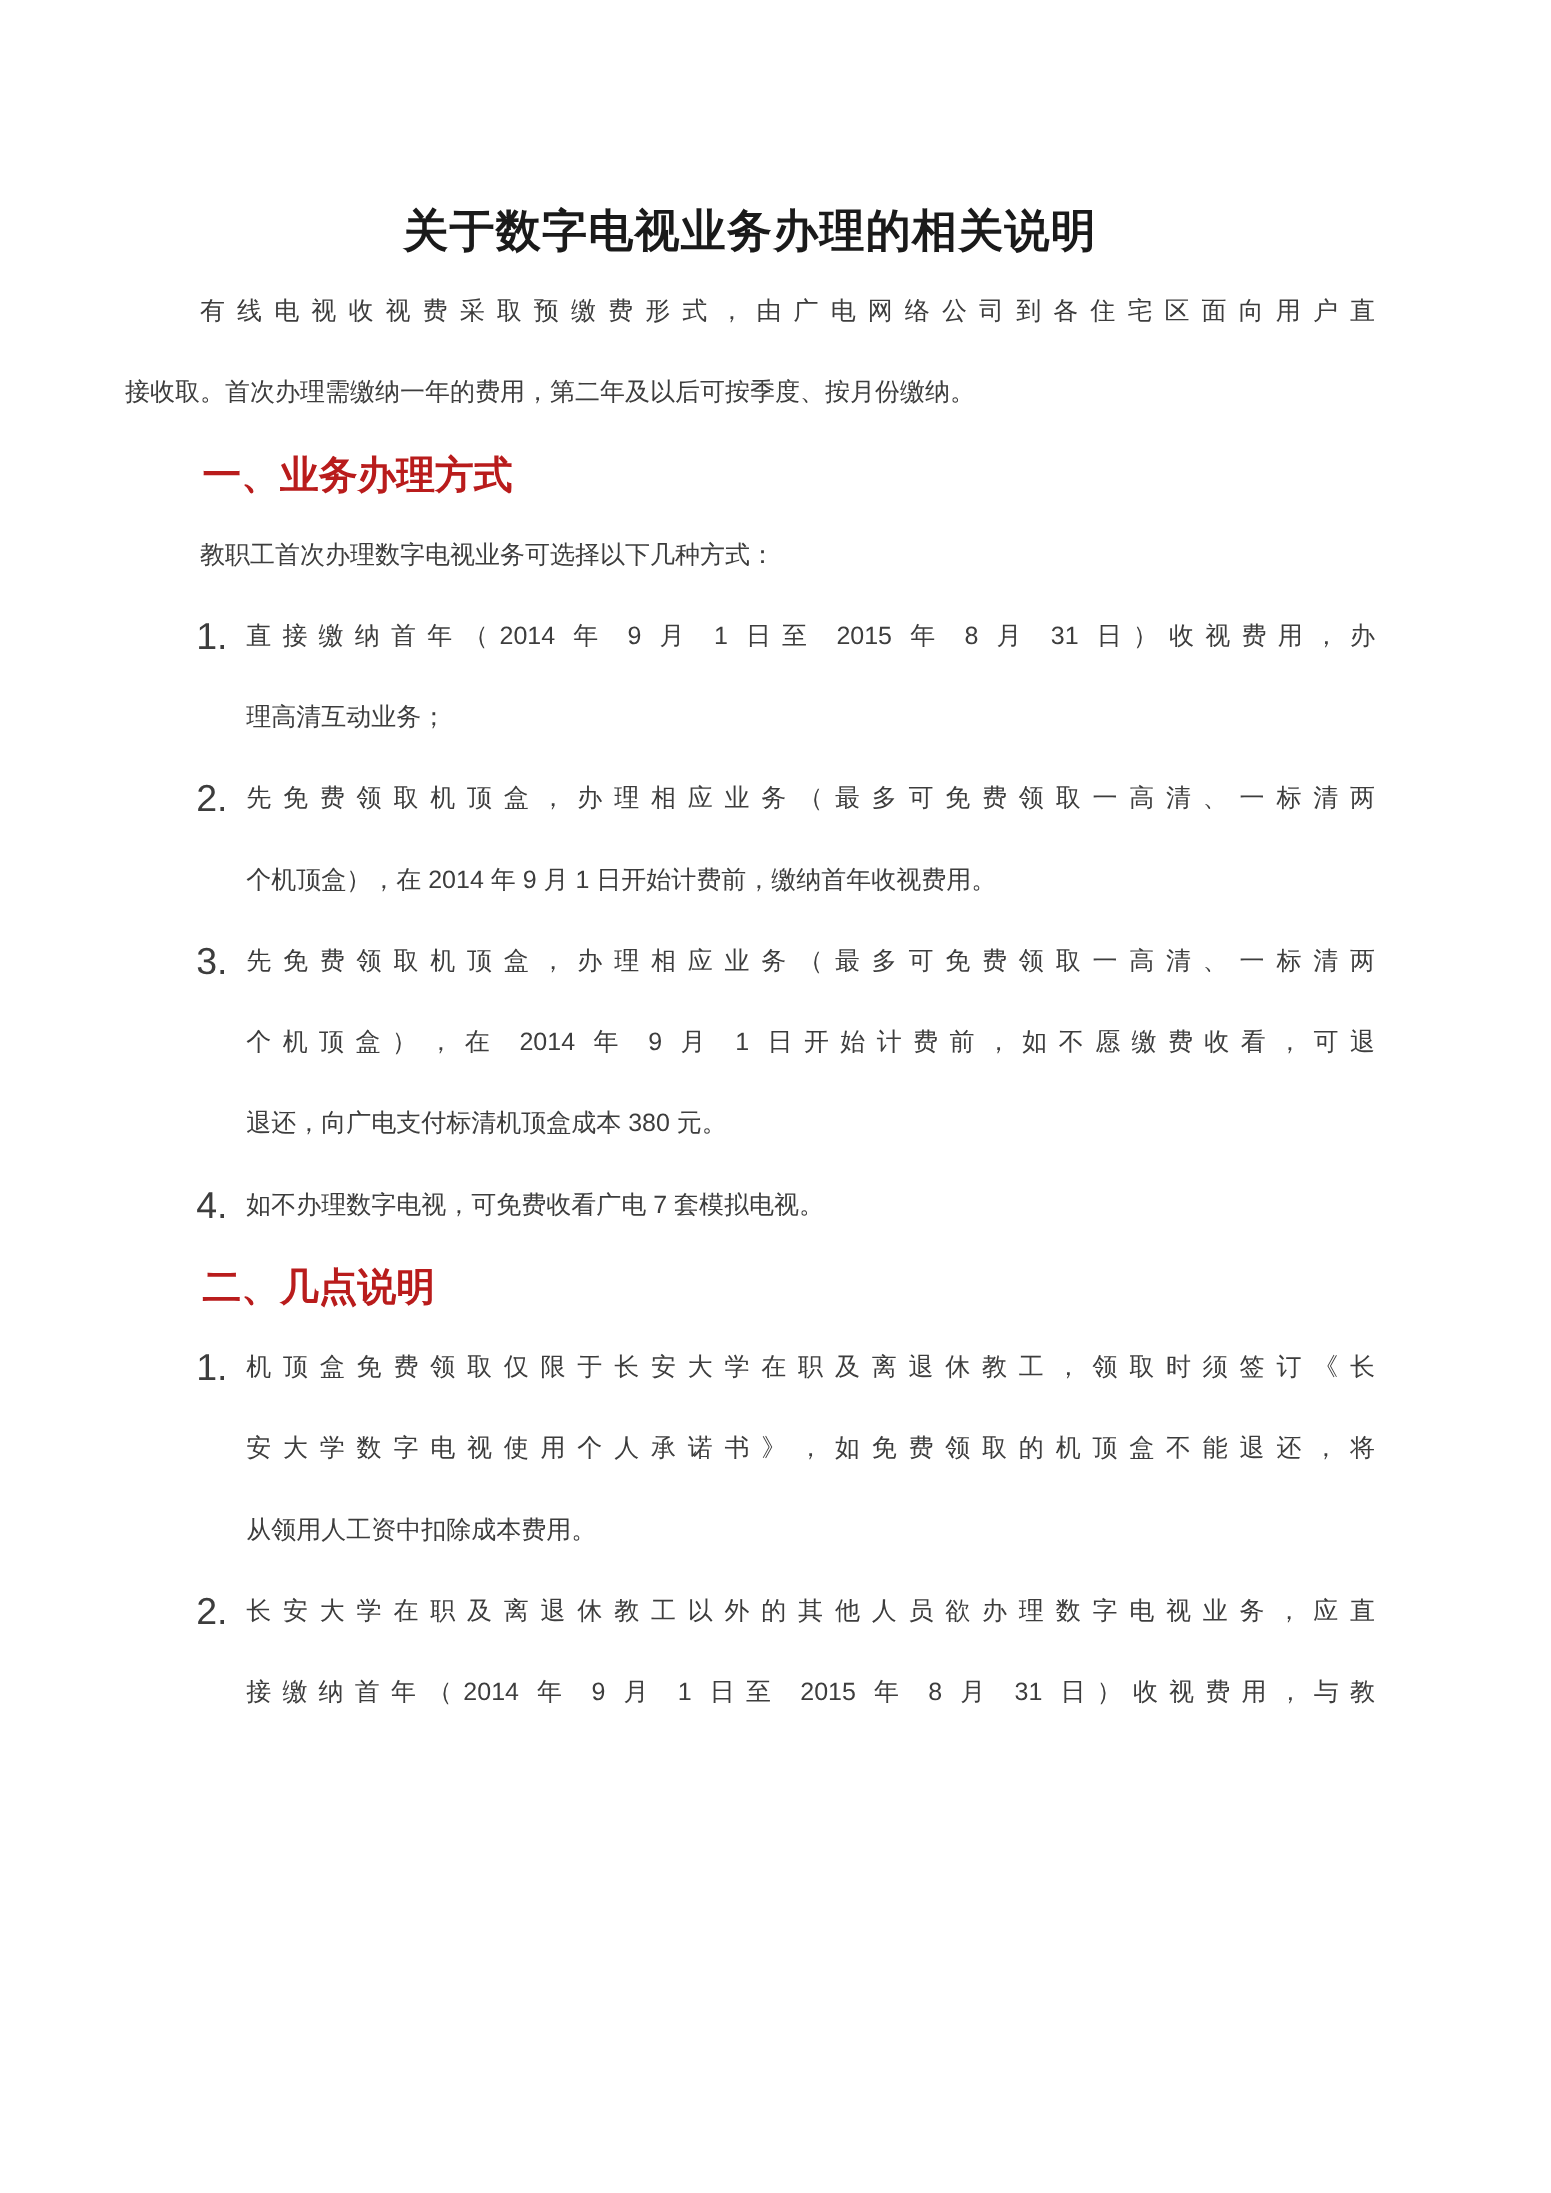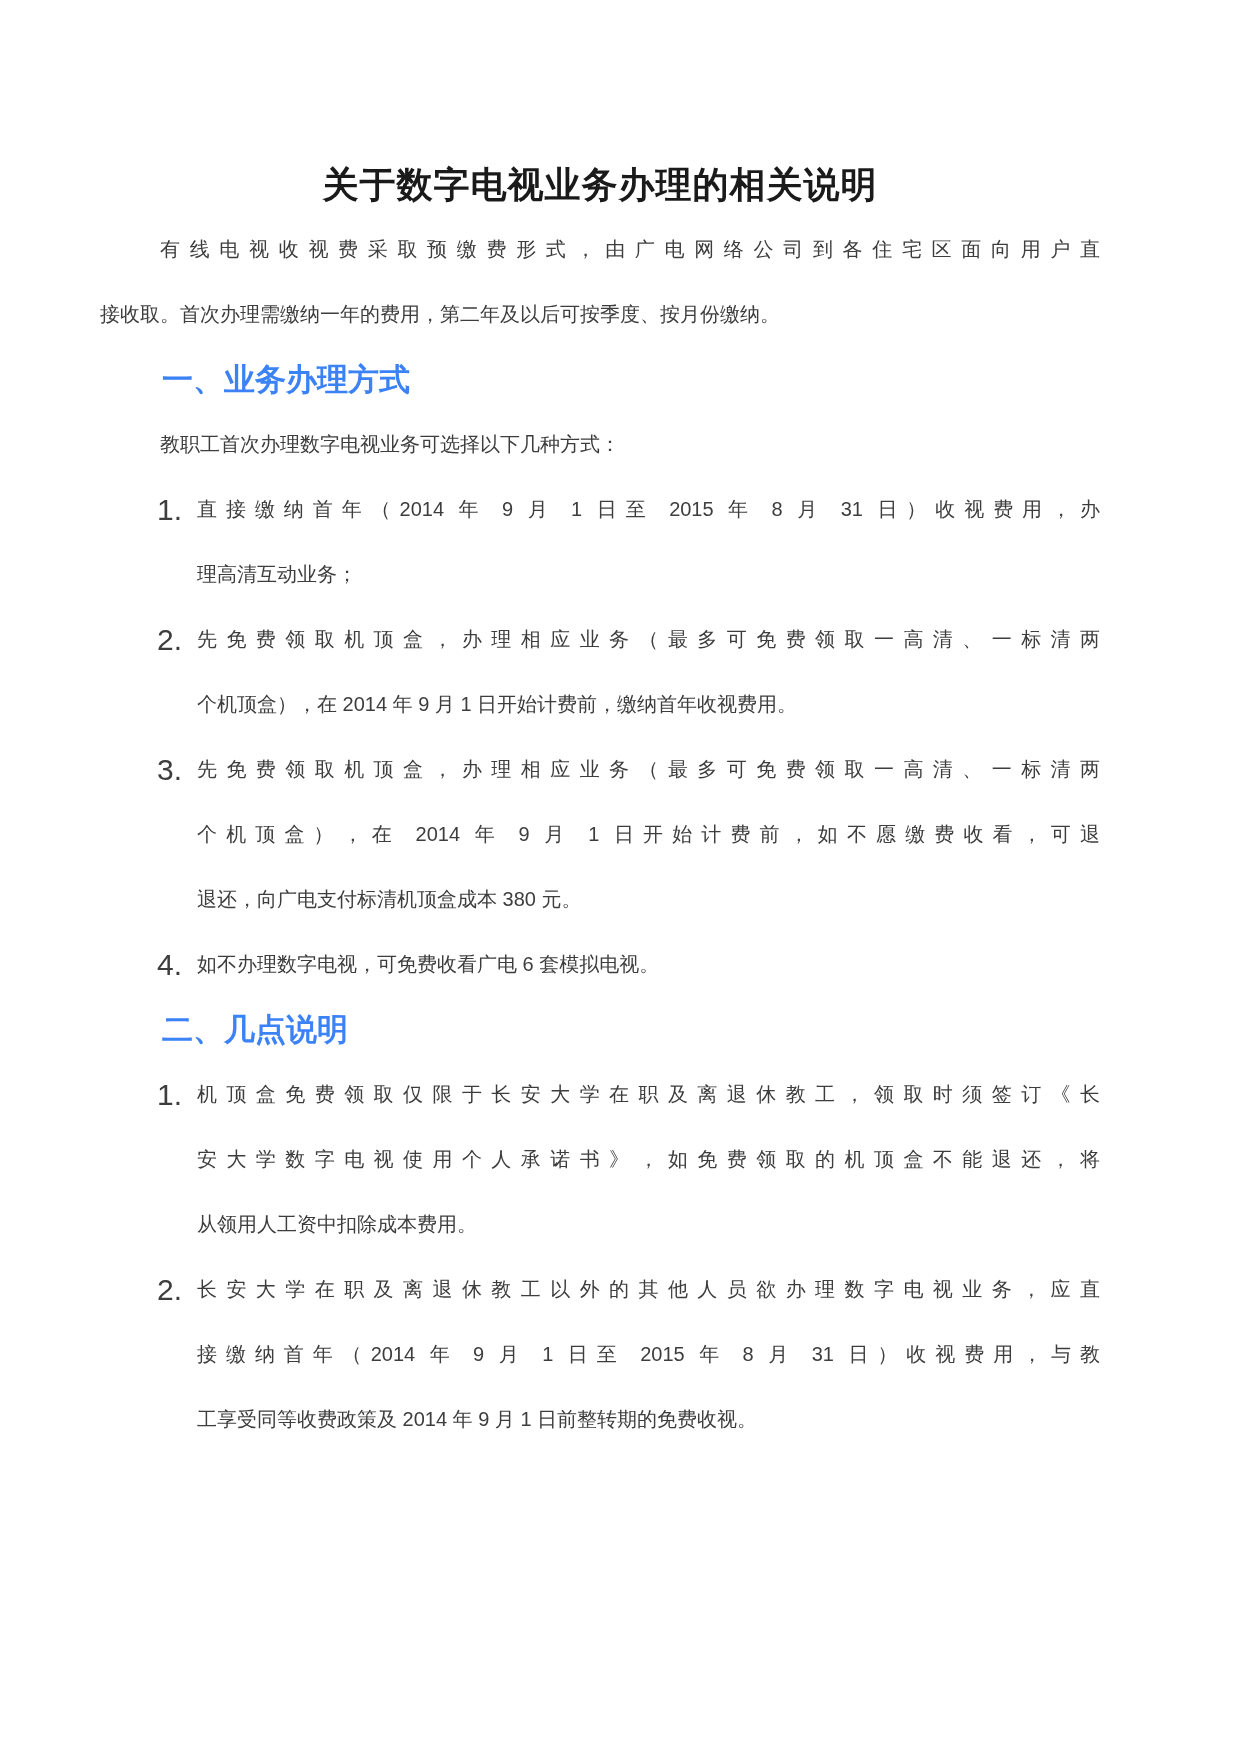--- a/index.html
+++ b/index.html
@@ -47,21 +47,21 @@
     color: #1a1a1a;
     font-family: "Liberation Sans", sans-serif;
     letter-spacing: 1px;
   }
   .heading {
     margin: 0;
     padding-left: 62px;
     font-size: 31px;
     line-height: 65px;
     font-weight: bold;
-    color: #3b82f6;
+    color: #b91c1c;
     font-family: "Liberation Sans", sans-serif;
   }
   .li {
     position: relative;
     padding-left: 97px; 
   }
   .li .num {
     position: absolute;
     left: 57px;  
     top: 0;
@@ -101,33 +101,32 @@
 
     <div class="li">
       <span class="num">3.</span>
       <p class="line j">先免费领取机顶盒，办理相应业务（最多可免费领取一高清、一标清两</p>
       <p class="line j">个机顶盒），在 2014 年 9 月 1 日开始计费前，如不愿缴费收看，可退</p>
       <p class="line">退还，向广电支付标清机顶盒成本 380 元。</p>
     </div>
 
     <div class="li">
       <span class="num">4.</span>
-      <p class="line">如不办理数字电视，可免费收看广电 6 套模拟电视。</p>
+      <p class="line">如不办理数字电视，可免费收看广电 7 套模拟电视。</p>
     </div>
 
     <h2 class="heading">二、几点说明</h2>
 
     <div class="li">
       <span class="num">1.</span>
       <p class="line j">机顶盒免费领取仅限于长安大学在职及离退休教工，领取时须签订《长</p>
       <p class="line j">安大学数字电视使用个人承诺书》，如免费领取的机顶盒不能退还，将</p>
       <p class="line">从领用人工资中扣除成本费用。</p>
     </div>
 
     <div class="li">
       <span class="num">2.</span>
       <p class="line j">长安大学在职及离退休教工以外的其他人员欲办理数字电视业务，应直</p>
       <p class="line j">接缴纳首年（2014 年 9 月 1 日至 2015 年 8 月 31 日）收视费用，与教</p>
-      <p class="line">工享受同等收费政策及 2014 年 9 月 1 日前整转期的免费收视。</p>
     </div>
 
   </div>
 </div>
 
 </body></html>

